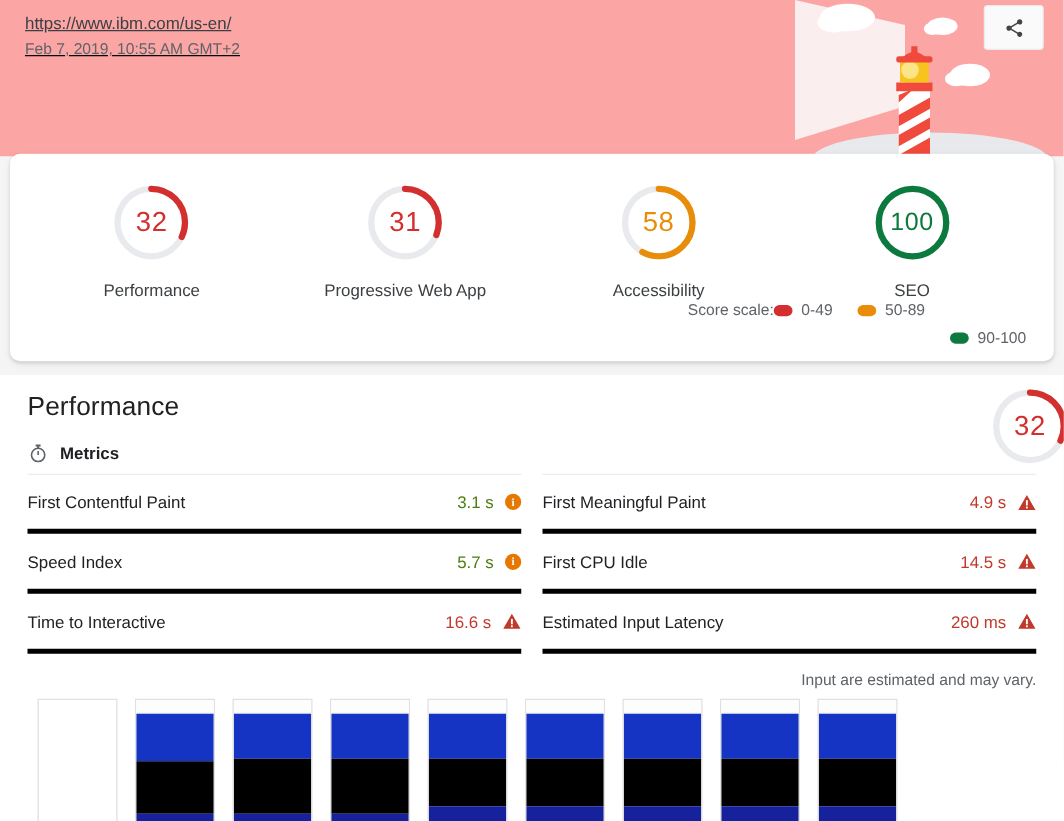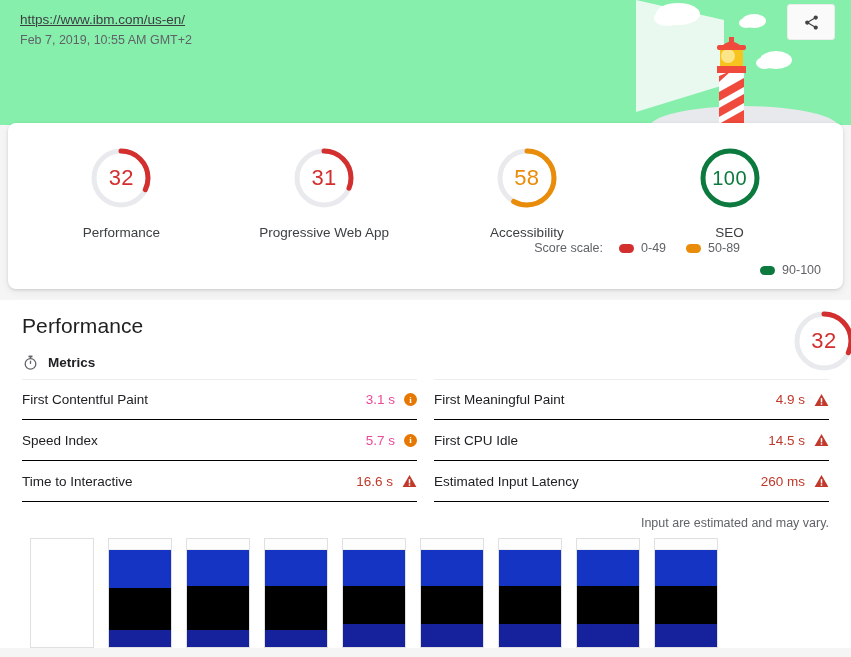--- a/index.html
+++ b/index.html
@@ -7,21 +7,21 @@
     width: 851px; height: 657px;
     font-family: "Liberation Sans", sans-serif;
     background: #f5f5f5;
     overflow: hidden;
   }
   .report { position: relative; width: 851px; height: 657px; background: #f5f5f5; }
 
   
   .header {
     position: relative; height: 125px; padding: 10px 28px 0 20px;
-    background: #86efac; overflow: hidden;
+    background: #fca5a5; overflow: hidden; text-decoration: underline;
   }
   .header-art { position: absolute; right: 0; top: 0; width: 215px; height: 125px; }
   .header-info { position: relative; z-index: 3; }
   .url-link {
     display: inline-block; font-size: 13.5px; color: #3c4043;
     text-decoration: underline; margin-bottom: 4px; cursor: pointer;
   }
   .meta-line { font-size: 12.5px; color: #5f6368; line-height: 18px; }
   .meta-line.env { font-size: 13.5px; color: #3c4043; margin-top: 3px; }
   .share-btn {
@@ -46,48 +46,48 @@
   .gauge-num {
     position: absolute; inset: 0; display: flex; align-items: center; justify-content: center;
     font-size: 22px; letter-spacing: .5px;
   }
   .gauge-label { margin-top: 14px; font-size: 13.5px; color: #3c4043; white-space: nowrap; }
 
   .scale-row {
     position: absolute; right: 22px; bottom: 12px;
     display: flex; align-items: center; font-size: 12.5px; color: #5f6368;
   }
-  .scale-label { margin-right: 16px; }
+  .scale-label { }
   .scale-item { display: flex; align-items: center; margin-right: 20px; }
   .scale-item:last-child { margin-right: 0; margin-top: 44px; }
   .pill { width: 15px; height: 9px; border-radius: 5px; margin-right: 7px; display: inline-block; }
 
   
   .perf-section { position: absolute; left: 0; top: 300px; width: 851px; background: #fff; }
   .perf-inner { padding: 14px 22px 0 22px; position: relative; }
   .perf-title { font-size: 21px; font-weight: 400; color: #212121; letter-spacing: .1px; }
   .metrics-head { display: flex; align-items: center; margin-top: 16px; }
   .metrics-head-label { font-size: 13.5px; font-weight: bold; color: #202124; margin-left: 9px; }
 
   .perf-gauge {
     position: absolute; right: -6px; top: 8px; width: 66px; height: 66px;
   }
 
   .metrics-grid { display: flex; margin-top: 8px; }
   .metrics-col { width: 399px; }
   .metrics-col.right { margin-left: 17px; }
   .metric-row {
     display: flex; align-items: center; justify-content: space-between;
-    height: 41px; border-bottom: 1px solid #000000;
+    height: 48px; border-bottom: 4px solid #000000;
   }
   .metric-row:first-child { border-top: 1px solid #ededed; }
   .metric-name { font-size: 13.5px; color: #202124; }
   .metric-right { display: flex; align-items: center; }
   .metric-value { font-size: 13.5px; margin-right: 9px; }
-  .metric-value.avg { color: #ec4899; }
+  .metric-value.avg { color: #4d7c0f; }
   .metric-value.fail { color: #c0392b; }
   .icon-info {
     width: 13px; height: 13px; border-radius: 50%; background: #e67700;
     display: flex; align-items: center; justify-content: center;
     color: #fff; font-size: 9px; font-weight: bold; font-family: "Liberation Serif", serif;
   }
   .icon-warn { width: 15px; height: 14px; display: block; }
 
   .estimated-note {
     text-align: right; font-size: 12.5px; color: #5f6368;

